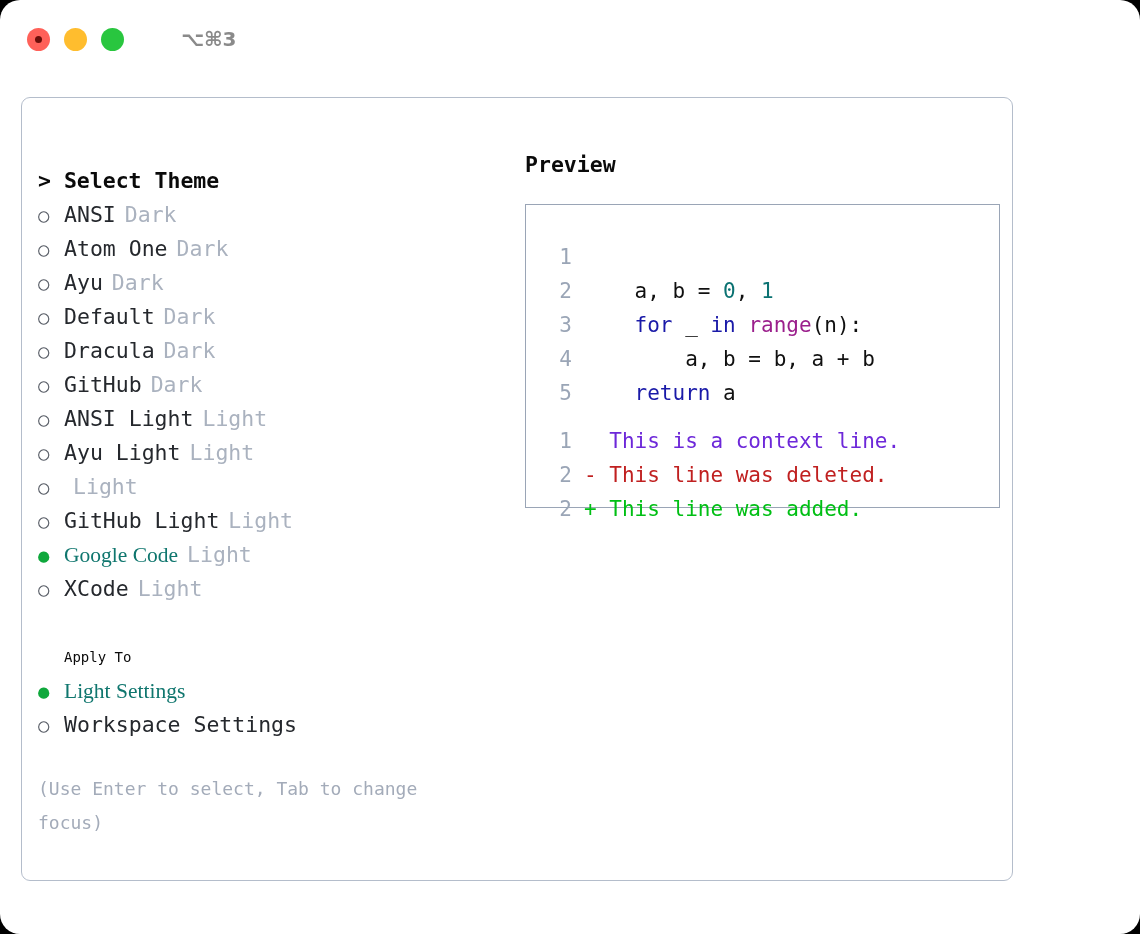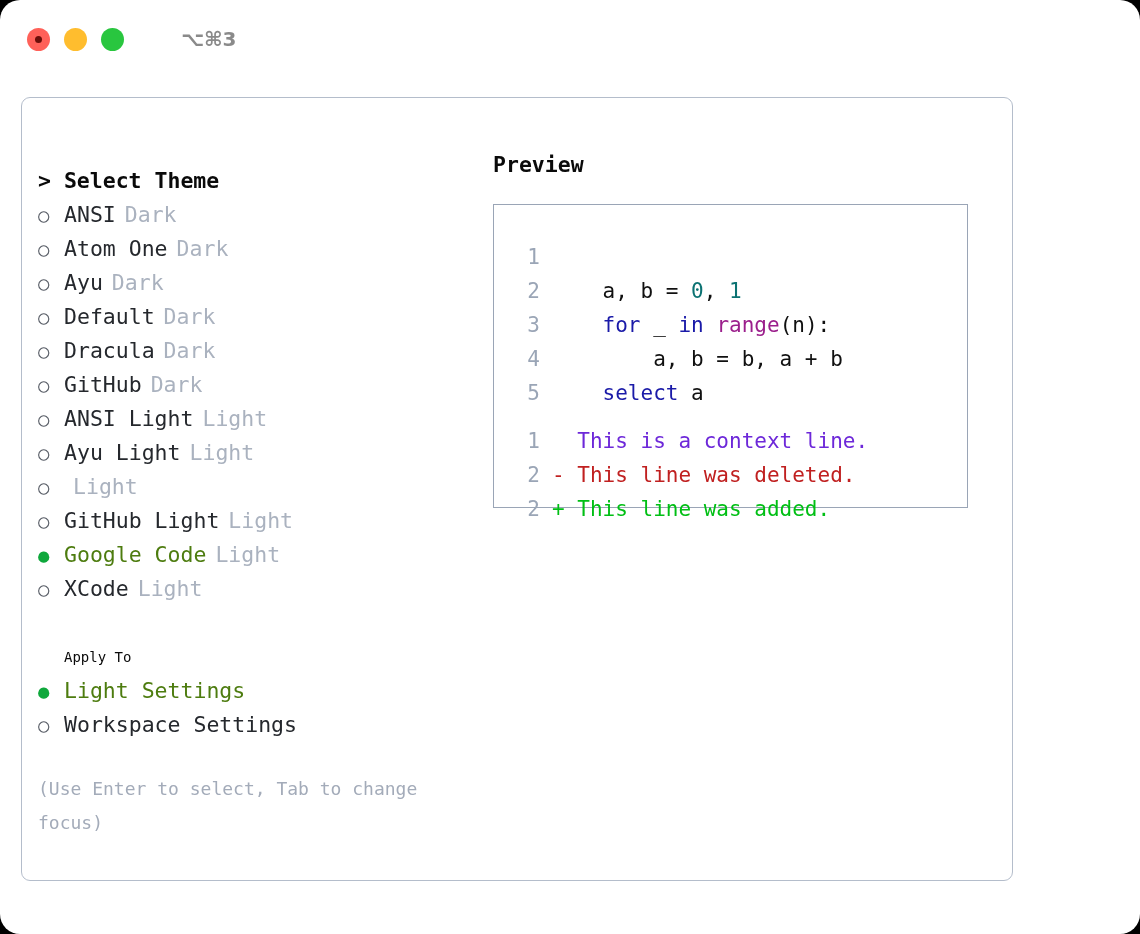--- a/index.html
+++ b/index.html
@@ -122,21 +122,21 @@
     flex: 0 0 26px;
     font-size: 19px;
     color: #5a5f68;
     line-height: 34px;
   }
   .bullet.sel {
     color: #0fa83c;
     font-size: 19px;
   }
   .opt-label { color: #25282d; }
-  .opt-row.selected .opt-label { color: #4d7c0f; }
+  .opt-row.selected .opt-label { color: #0f766e; font-family: Liberation Serif, serif; }
   .opt-cat {
     color: #aab2bf;
     padding-left: 9px;
   }
 
   .spacer-row { height: 34px; }
 
   .subsection {
     font-size: 14px;
     color: #0a0a0a;
@@ -149,21 +149,21 @@
     margin-top: 30px;
     font-size: 18px;
     color: #a3abb9;
     line-height: 34px;
     width: 405px;
   }
 
   
   .right-col {
     position: absolute;
-    left: 471px;
+    left: 503px;
     top: 50px;
     width: 500px;
   }
   .preview-title {
     font-size: 21.5px;
     font-weight: bold;
     color: #0a0a0a;
     line-height: 34px;
   }
   .preview-box {
@@ -262,21 +262,21 @@
 
       <div class="right-col">
         <div class="preview-title">Preview</div>
 
         <div class="preview-box">
           <div class="code-area" id="code-area">
               <div class="code-line"><span class="lineno">1</span></div>
               <div class="code-line"><span class="lineno">2</span><span class="code-text"><span class="tok-pl">    a, b = </span><span class="tok-num">0</span><span class="tok-pl">, </span><span class="tok-num">1</span></span></div>
               <div class="code-line"><span class="lineno">3</span><span class="code-text"><span class="tok-pl">    </span><span class="tok-kw">for</span><span class="tok-pl"> _ </span><span class="tok-kw">in</span><span class="tok-pl"> </span><span class="tok-fn">range</span><span class="tok-pl">(n):</span></span></div>
               <div class="code-line"><span class="lineno">4</span><span class="code-text"><span class="tok-pl">        a, b = b, a + b</span></span></div>
-              <div class="code-line"><span class="lineno">5</span><span class="code-text"><span class="tok-pl">    </span><span class="tok-kw">select</span><span class="tok-pl"> a</span></span></div>
+              <div class="code-line"><span class="lineno">5</span><span class="code-text"><span class="tok-pl">    </span><span class="tok-kw">return</span><span class="tok-pl"> a</span></span></div>
             </div>
           <div class="diff-area" id="diff-area">
               <div class="code-line"><span class="lineno">1</span><span class="diff-ctx">  This is a context line.</span></div>
               <div class="code-line"><span class="lineno">2</span><span class="diff-del">- This line was deleted.</span></div>
               <div class="code-line"><span class="lineno">2</span><span class="diff-add">+ This line was added.</span></div>
             </div>
         </div>
       </div>
 
     </div>

